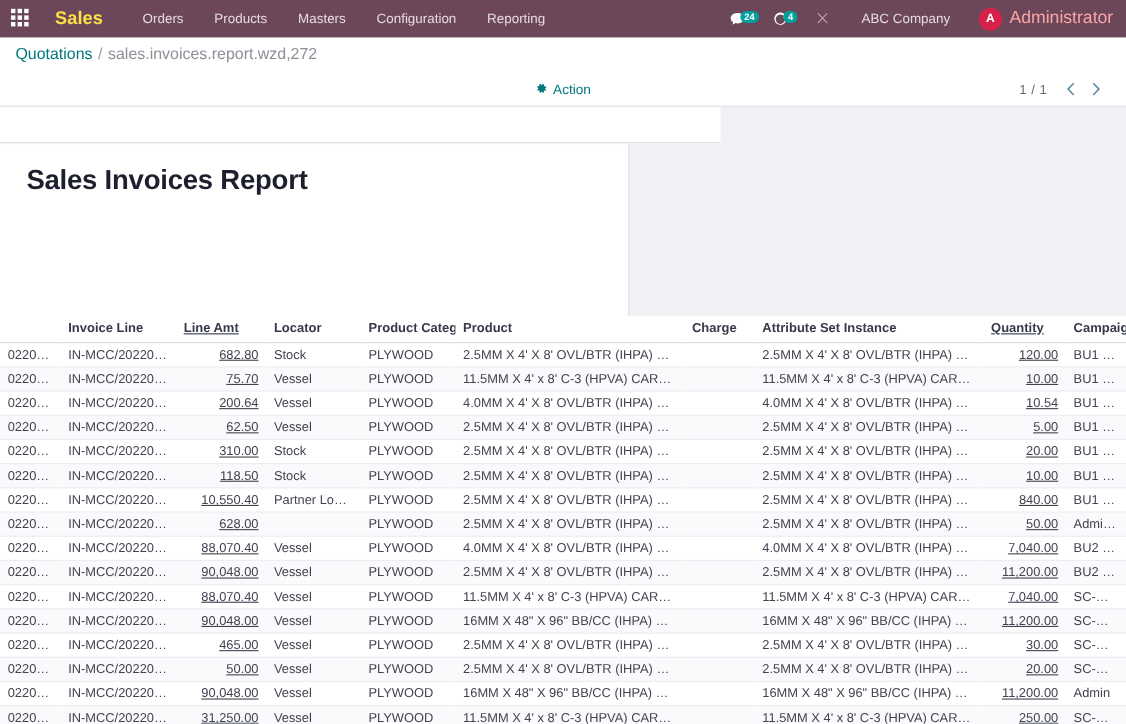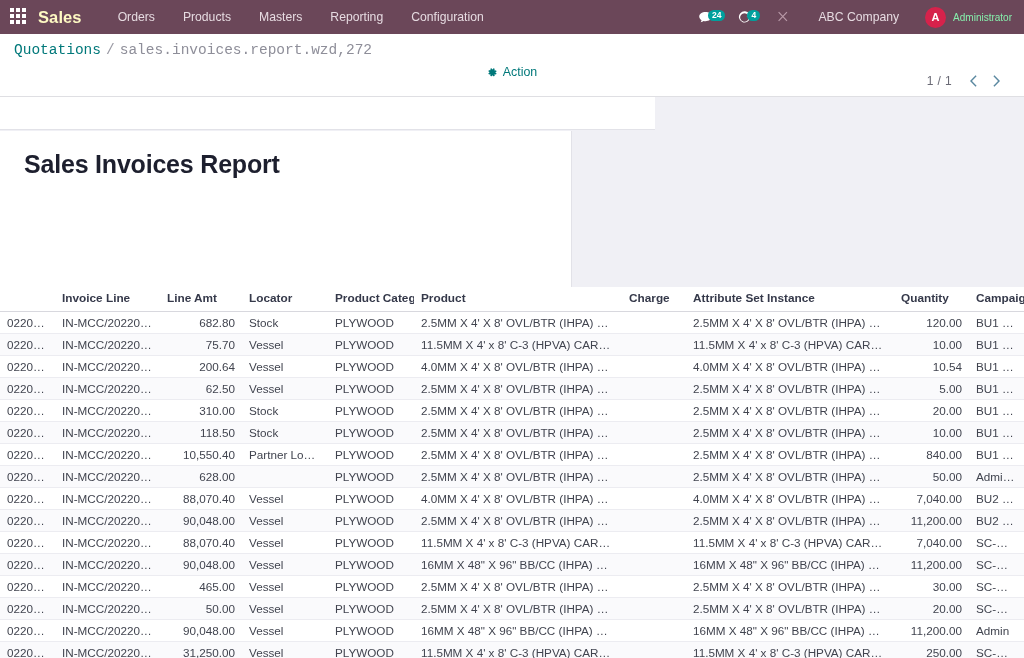--- a/index.html
+++ b/index.html
@@ -24,26 +24,27 @@
     width: 18px; height: 18px;
     display: grid;
     grid-template-columns: repeat(3, 4px);
     grid-template-rows: repeat(3, 4px);
     gap: 2px;
     margin-right: 10px;
     cursor: pointer;
   }
   .apps-grid i { background: #ffffff; display: block; width: 4px; height: 4px; }
   .brand {
-    color: #fef9c3;
+    color: #fde047;
     font-size: 16.5px;
     font-weight: bold;
     letter-spacing: .1px;
     margin-right: 22px;
     cursor: pointer;
+    margin-left: 12px;
   }
   .menu-item {
     color: #e6dbe1;
     font-size: 12.2px;
     padding: 0 14px;
     line-height: 34px;
     cursor: pointer;
     white-space: nowrap;
   }
   .nav-right {
@@ -92,44 +93,44 @@
     width: 21px; height: 21px;
     border-radius: 50%;
     background: #d6224b;
     color: #fff;
     font-size: 11px;
     display: flex;
     align-items: center;
     justify-content: center;
     font-weight: 600;
   }
-  .user-name { color: #86efac; font-size: 10px; white-space: nowrap; }
+  .user-name { color: #fca5a5; font-size: 16px; white-space: nowrap; }
 
   
   .control-panel {
     background: #ffffff;
     border-bottom: 1px solid #dfdfe3;
     padding: 0 14px;
     position: relative;
     z-index: 20;
   }
   .breadcrumb-row {
     height: 31px;
     display: flex;
     align-items: center;
     font-size: 14.5px;
-    font-family: Liberation Mono, monospace;
   }
   .bc-link { color: #00787a; cursor: pointer; }
   .bc-sep { color: #9a9aa4; margin: 0 5px; }
   .bc-current { color: #8e8e99; }
 
   .action-row {
     height: 31px;
     display: flex;
+    align-items: center;
     position: relative;
   }
   .action-btn {
     position: absolute;
     left: 50%;
     transform: translateX(-50%);
     display: flex;
     align-items: center;
     gap: 5px;
     color: #00787a;
@@ -210,21 +211,21 @@
   table.report tbody td {
     padding: 4px 7px;
     border-bottom: 1px solid #ececf1;
     white-space: nowrap;
     overflow: hidden;
     text-overflow: ellipsis;
     color: #41444f;
     height: 20.7px;
   }
   table.report tbody tr:nth-child(even) { background: #fafafc; }
-  .num { text-align: right; }
+  .num { text-align: right; text-decoration: underline; }
   .col-doc   { width: 55px; }
   .col-line  { width: 105px; }
   .col-amt   { width: 82px; }
   .col-loc   { width: 86px; }
   .col-cat   { width: 86px; }
   .col-prod  { width: 208px; }
   .col-chg   { width: 64px; }
   .col-attr  { width: 208px; }
   .col-qty   { width: 75px; }
   .col-camp  { width: 55px; }
@@ -242,22 +243,22 @@
       <i></i>
       <i></i>
       <i></i>
       <i></i>
   </div>
   <div class="brand">Sales</div>
 
   <div class="menu-item">Orders</div>
   <div class="menu-item">Products</div>
   <div class="menu-item">Masters</div>
+  <div class="menu-item">Configuration</div>
   <div class="menu-item">Reporting</div>
-  <div class="menu-item">Configuration</div>
 
   <div class="nav-right">
     <div class="nav-icon-wrap">
       <svg width="15" height="15" viewBox="0 0 16 16" aria-hidden="true">
         <path d="M8 2C4.3 2 1.3 4.2 1.3 7c0 1.6 1 3 2.5 3.9-.1.8-.5 1.6-1 2.2 1.2-.2 2.3-.7 3.2-1.4.6.2 1.3.3 2 .3 3.7 0 6.7-2.2 6.7-5S11.7 2 8 2z" fill="#ffffff"></path>
       </svg>
       <span class="badge">24</span>
     </div>
     <div class="nav-icon-wrap">
       <svg width="15" height="15" viewBox="0 0 16 16" aria-hidden="true">

